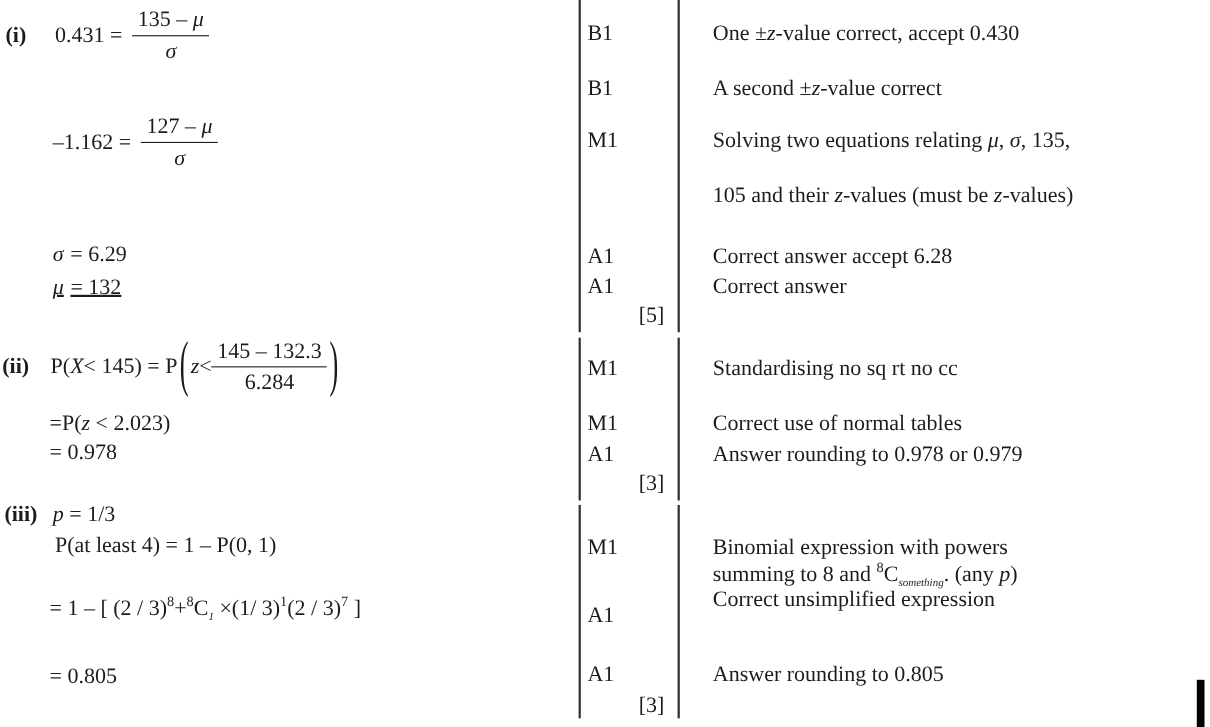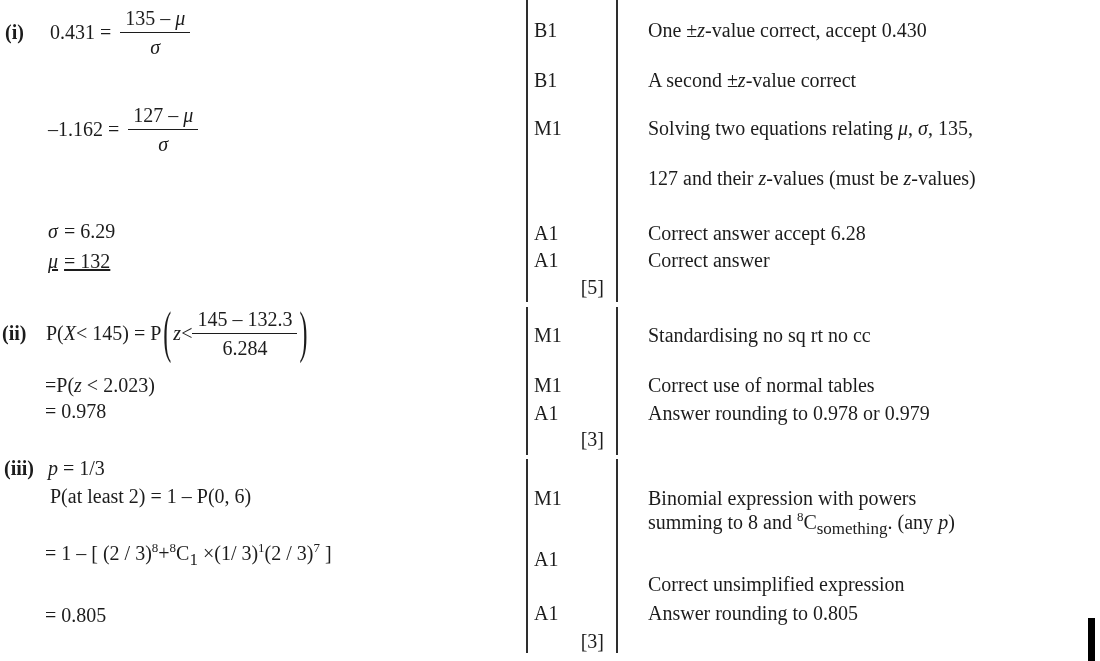--- a/index.html
+++ b/index.html
@@ -7,21 +7,21 @@
         font-family:"Liberation Serif", serif;color:#1c1c1c;}
   .line{position:absolute;white-space:nowrap;font-size:20px;line-height:24px;}
   .eqrow{position:absolute;display:flex;align-items:center;white-space:nowrap;font-size:20px;}
   .bold{font-weight:bold;}
   .it{font-style:italic;}
   .frac{display:inline-block;text-align:center;vertical-align:middle;}
   .frac .num{display:block;padding:0 5px 2px;border-bottom:1.6px solid #1c1c1c;line-height:24px;}
   .frac .den{display:block;padding-top:2px;line-height:24px;}
   .bigparen{display:inline-block;transform:scaleY(2.35);font-size:24px;font-weight:300;margin:0 2px;}
   .sup{font-size:13px;position:relative;top:-8px;}
-  .sub{font-size:17px;position:relative;top:5px;}
+  .sub{font-size:10px;position:relative;top:5px;font-style:italic;}
   .vrule{position:absolute;width:1.6px;background:#2e2e2e;}
   .mark{position:absolute;left:534px;font-size:20px;line-height:24px;}
   .total{position:absolute;left:534px;width:70px;text-align:right;font-size:20px;line-height:24px;}
   .comment{position:absolute;left:628px;white-space:nowrap;font-size:20px;line-height:24px;margin-left:20px;}
   .cursor-bar{position:absolute;left:1088px;top:618px;width:7px;height:43px;background:#000000;}
 </style>
 </head>
 <body>
 
 <div id="page">
@@ -66,21 +66,21 @@
   </div>
 
   <div class="line" style="left:45px;top:373px;">
     <span>=P(</span><span class="it">z</span><span> &lt; 2.023)</span>
   </div>
   <div class="line" style="left:45px;top:399px;">= 0.978</div>
 
   <div class="line" style="left:4px;top:456px;">
     <span class="bold" style="display:inline-block;width:44px;">(iii)</span><span class="it">p</span><span> = 1/3</span>
   </div>
-  <div class="line" style="left:50px;top:484px;">P(at least 2) =  1 – P(0, 6)</div>
+  <div class="line" style="left:50px;top:484px;">P(at least 4) =  1 – P(0, 1)</div>
 
   <div class="line" style="left:45px;top:541px;">
     <span>= 1 – [ (2 / 3)</span><span class="sup">8</span><span>+</span><span class="sup">8</span><span>C</span><span class="sub">1</span><span> ×(1/ 3)</span><span class="sup">1</span><span>(2 / 3)</span><span class="sup">7</span><span> ]</span>
   </div>
 
   <div class="line" style="left:45px;top:603px;">= 0.805</div>
 
   <div class="vrule" style="left:526px;top:0;height:302px;"></div>
   <div class="vrule" style="left:616px;top:0;height:302px;"></div>
   <div class="vrule" style="left:526px;top:307px;height:148px;"></div>
@@ -108,31 +108,31 @@
   <div class="comment" style="top:18px;">
     <span>One ±</span><span class="it">z</span><span>-value correct, accept 0.430</span>
   </div>
   <div class="comment" style="top:68px;">
     <span>A second ±</span><span class="it">z</span><span>-value correct</span>
   </div>
   <div class="comment" style="top:116px;">
     <span>Solving two equations relating </span><span class="it">μ</span><span>, </span><span class="it">σ</span><span>, 135,</span>
   </div>
   <div class="comment" style="top:166px;">
-    <span>127 and their </span><span class="it">z</span><span>-values (must be </span><span class="it">z</span><span>-values)</span>
+    <span>105 and their </span><span class="it">z</span><span>-values (must be </span><span class="it">z</span><span>-values)</span>
   </div>
   <div class="comment" style="top:221px;">Correct answer accept 6.28</div>
   <div class="comment" style="top:248px;font-family:Liberation Serif, serif;">Correct answer</div>
 
   <div class="comment" style="top:373px;">Correct use of normal tables</div>
   <div class="comment" style="top:323px;">Standardising no sq rt no cc</div>
   <div class="comment" style="top:401px;">Answer rounding to 0.978 or 0.979</div>
 
   <div class="comment" style="top:486px;">Binomial expression with powers</div>
   <div class="comment" style="top:510px;">
     <span>summing to 8 and </span><span class="sup">8</span><span>C</span><span class="sub">something</span><span>. (any </span><span class="it">p</span><span>)</span>
   </div>
-  <div class="comment" style="top:572px;text-align:right;">Correct unsimplified expression</div>
+  <div class="comment" style="top:533px;text-align:right;">Correct unsimplified expression</div>
   <div class="comment" style="top:601px;">Answer rounding to 0.805</div>
 
   <div class="cursor-bar"></div>
 
 </div>
 
 </body></html>

